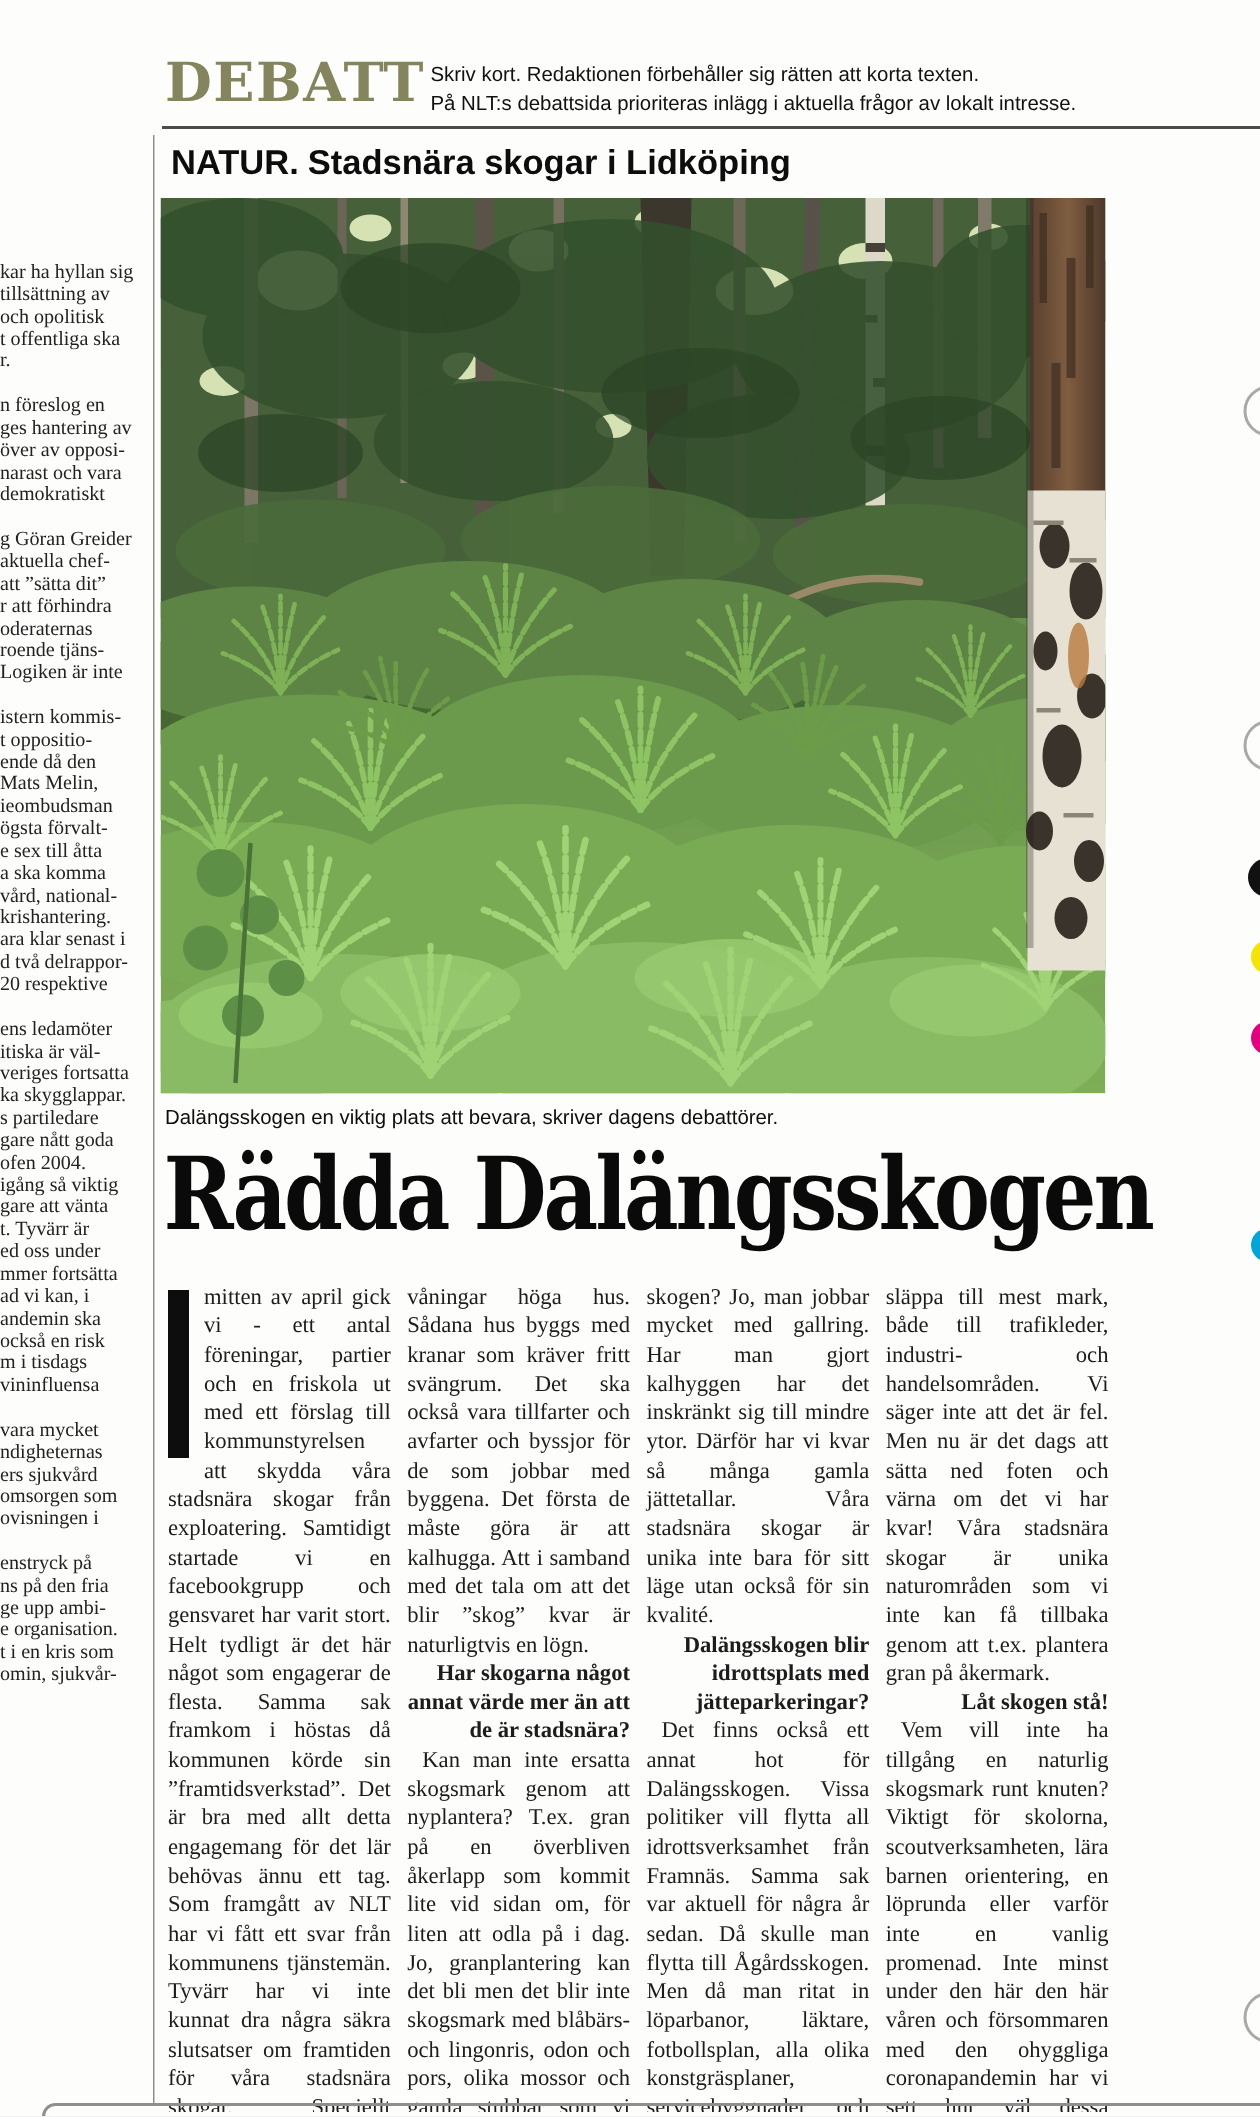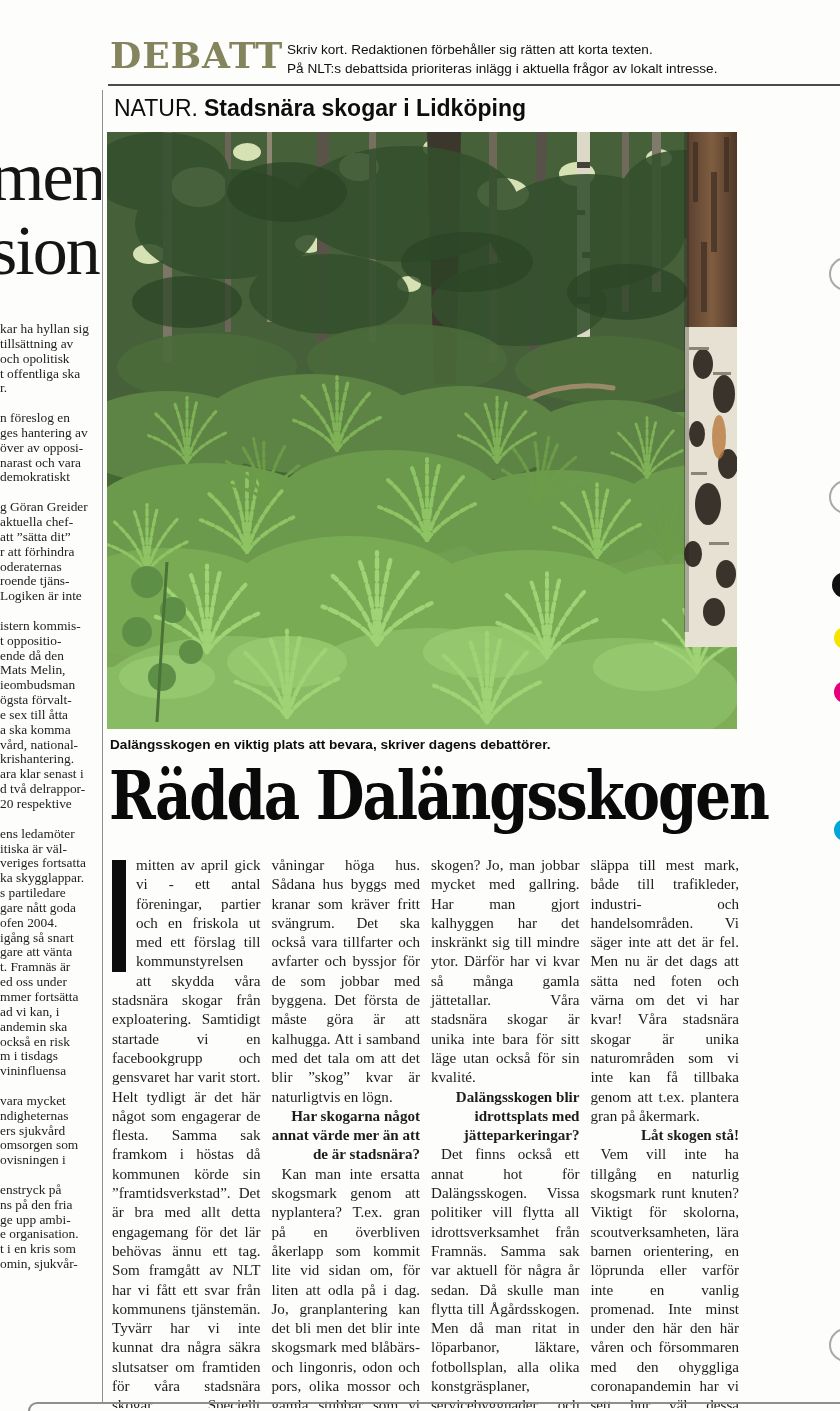--- a/index.html
+++ b/index.html
@@ -30,28 +30,28 @@
     font-family:"DejaVu Serif",serif;font-weight:700;font-size:36px;line-height:46px;
     letter-spacing:1px;color:#85855d;
   }
   .masthead-tagline{
     position:absolute;left:287px;top:40px;
     font-family:"Liberation Sans",sans-serif;font-size:13.6px;line-height:19px;color:#111;
   }
   
   .kicker{position:absolute;left:114px;top:95px;font-family:"Liberation Sans",sans-serif;
     font-size:23px;color:#0d0d0d;white-space:nowrap;}
-  .kicker .section{font-weight:400;}
+  .kicker .section{font-weight:700;}
   .kicker .title{font-weight:700;margin-left:6px;margin-top:48px;}
   
   .photo{position:absolute;left:107px;top:132px;width:630px;height:597px;overflow:hidden;}
   .photo svg{display:block;width:100%;height:100%;}
   .caption{
     position:absolute;left:110px;top:737px;width:626px;
-    font-family:"Liberation Sans",sans-serif;font-weight:700;font-size:13.6px;color:#0e0e0e;
+    font-family:"Liberation Sans",sans-serif;font-weight:400;font-size:13.6px;color:#0e0e0e;
   }
   
   .headline{
     position:absolute;left:109px;top:752px;margin:0;white-space:nowrap;
     font-family:"DejaVu Serif",serif;font-weight:700;font-size:67px;line-height:88px;
     letter-spacing:-2.5px;color:#0a0a0a;
     transform:scaleX(.84);transform-origin:left top;
   }
   
   .columns{
@@ -66,24 +66,20 @@
   
   .mark{position:absolute;border-radius:50%;}
   .mark.ring{border:2px solid #a9a9a9;background:transparent;}
 </style>
 </head>
 <body>
 
 <div class="page">
 
   <aside class="left-strip">
-    <div>
-        <div class="left-headline-line">men</div>
-        <div class="left-headline-line">sion</div>
-      </div>
     <div class="left-lines">
         <div class="ln">kar ha hyllan sig</div>
         <div class="ln">tillsättning av</div>
         <div class="ln">och opolitisk</div>
         <div class="ln">t offentliga ska</div>
         <div class="ln">r.</div>
         <div class="ln"></div>
         <div class="ln">n föreslog en</div>
         <div class="ln">ges hantering av</div>
         <div class="ln">över av opposi-</div>
@@ -112,23 +108,23 @@
         <div class="ln">d två delrappor-</div>
         <div class="ln">20 respektive</div>
         <div class="ln"></div>
         <div class="ln">ens ledamöter</div>
         <div class="ln">itiska är väl-</div>
         <div class="ln">veriges fortsatta</div>
         <div class="ln">ka skygglappar.</div>
         <div class="ln">s partiledare</div>
         <div class="ln">gare nått goda</div>
         <div class="ln">ofen 2004.</div>
-        <div class="ln">igång så snart</div>
+        <div class="ln">igång så viktig</div>
         <div class="ln">gare att vänta</div>
-        <div class="ln">t. Framnäs är</div>
+        <div class="ln">t. Tyvärr är</div>
         <div class="ln">ed oss under</div>
         <div class="ln">mmer fortsätta</div>
         <div class="ln">ad vi kan, i</div>
         <div class="ln">andemin ska</div>
         <div class="ln">också en risk</div>
         <div class="ln">m i tisdags</div>
         <div class="ln">vininfluensa</div>
         <div class="ln"></div>
         <div class="ln">vara mycket</div>
         <div class="ln">ndigheternas</div>

